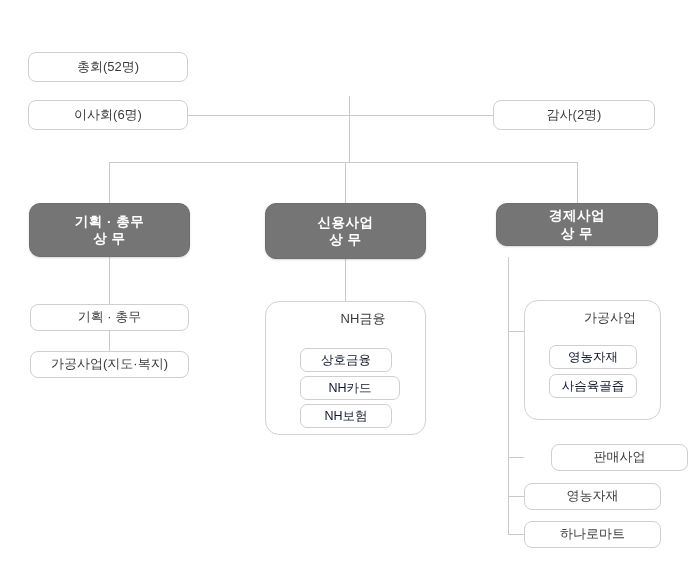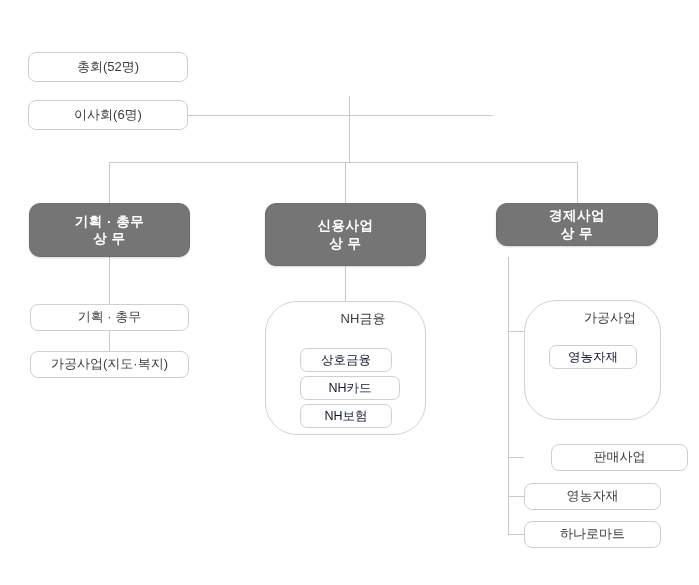--- a/index.html
+++ b/index.html
@@ -57,21 +57,21 @@
     background: #ffffff;
     border: 1px solid #cfcfcf;
     color: #3b3b3b;
     font-size: 13px;
     border-radius: 8px;
   }
 
   .node-group {
     background: #ffffff;
     border: 1px solid #d2d2d2;
-    border-radius: 32px;
+    border-radius: 14px;
     color: #3b3b3b;
     font-size: 13px;
     justify-content: flex-start;
     padding-top: 9px;
     padding-left: 35px;
   }
   .group-title {
     display: block;
     font-size: 13px;
     color: #3b3b3b;
@@ -117,27 +117,30 @@
 
 
   <div class="node node-light" style="left:28px; top:52px; width:160px; height:30px;">
     <span>총회(52명)</span>
   </div>
 
   <div class="node node-light" style="left:28px; top:100px; width:160px; height:30px;">
     <span>이사회(6명)</span>
   </div>
 
+  <div class="node node-light" style="left:493px; top:100px; width:162px; height:30px;">
+    <span>감사(2명)</span>
+  </div>
 
   <div class="node node-dark" style="left:29px; top:203px; width:161px; height:54px;">
     <span class="ln">기획 · 총무</span>
     <span class="ln">상    무</span>
   </div>
 
-  <div class="node node-dark" style="left:265px; top:203px; width:161px; height:63px;">
+  <div class="node node-dark" style="left:265px; top:203px; width:161px; height:56px;">
     <span class="ln">신용사업</span>
     <span class="ln">상    무</span>
   </div>
 
   <div class="node node-dark" style="left:496px; top:203px; width:162px; height:43px;">
     <span class="ln">경제사업</span>
     <span class="ln">상    무</span>
   </div>
 
   <div class="node node-light" style="left:30px; top:304px; width:159px; height:27px;">
@@ -160,20 +163,23 @@
   <div class="node-chip" style="left:300px; top:404px; width:92px; height:24px;">
     <span>NH보험</span>
   </div>
 
   <div class="node node-group" style="left:524px; top:300px; width:137px; height:120px;">
     <span class="group-title">가공사업</span>
   </div>
   <div class="node-chip" style="left:549px; top:345px; width:88px; height:24px;">
     <span>영농자재</span>
   </div>
+  <div class="node-chip" style="left:549px; top:374px; width:88px; height:24px;">
+    <span>사슴육골즙</span>
+  </div>
 
   <div class="node node-light" style="left:551px; top:444px; width:137px; height:27px;">
     <span>판매사업</span>
   </div>
 
   <div class="node node-light" style="left:524px; top:483px; width:137px; height:27px;">
     <span>영농자재</span>
   </div>
 
   <div class="node node-light" style="left:524px; top:521px; width:137px; height:27px;">

